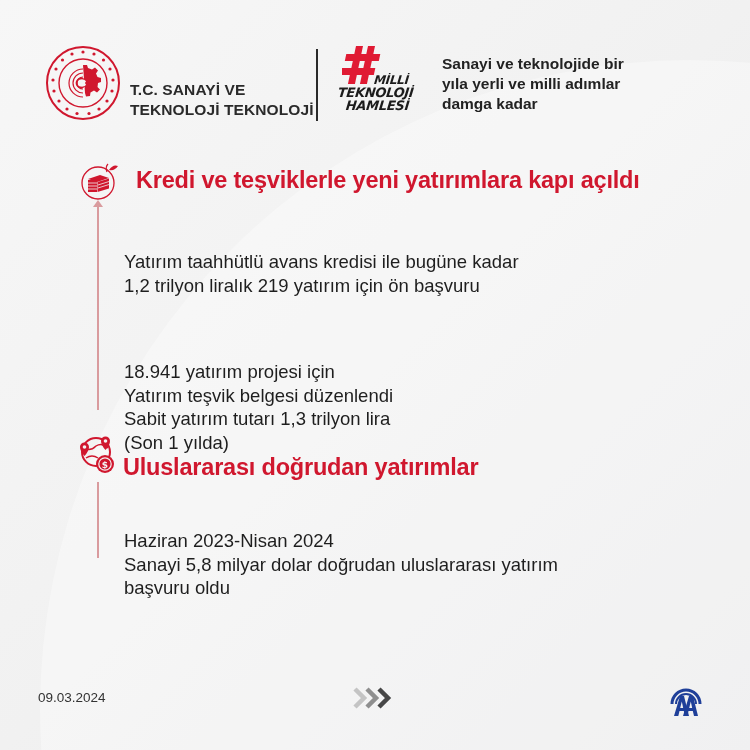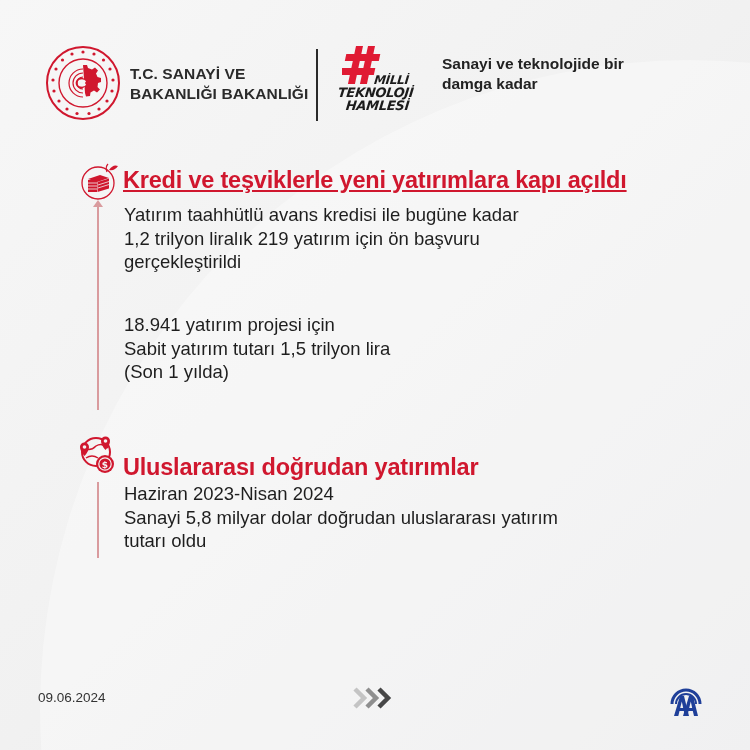--- a/index.html
+++ b/index.html
@@ -16,21 +16,21 @@
     width: 1300px; height: 1300px;
     border-radius: 50%;
     background: rgba(255,255,255,0.35);
     pointer-events: none;
   }
 
   
   .header { position: absolute; top: 0; left: 0; width: 750px; height: 150px; }
   .ministry-logo { position: absolute; left: 45px; top: 45px; width: 76px; height: 76px; }
   .ministry-name {
-    position: absolute; left: 130px; top: 64px;
+    position: absolute; left: 130px; top: 80px;
     font-family: "Liberation Sans", sans-serif; font-weight: bold;
     font-size: 15.5px; line-height: 20px; color: #2a2a2a; letter-spacing: 0.1px;
   }
   .ministry-name span { display: block; }
   .header-divider {
     position: absolute; left: 316px; top: 49px; width: 1.5px; height: 72px; background: #2a2a2a;
   }
   .mtk-logo { position: absolute; left: 338px; top: 48px; width: 100px; height: 72px; }
   .mtk-hash { position: absolute; left: 4px; top: -2px; width: 40px; height: 38px; }
   .mtk-text {
@@ -53,21 +53,21 @@
     position: absolute; width: 0; height: 0;
     border-left: 5px solid transparent; border-right: 5px solid transparent;
     border-bottom: 7px solid #d99b9e;
   }
   .section-icon { position: absolute; width: 44px; height: 44px; }
   .section-title {
     position: absolute; font-weight: bold; font-size: 23.5px; line-height: 28px; color: #d0172e;
     letter-spacing: -0.2px; white-space: nowrap;
   }
   .body-text {
-    position: absolute; font-size: 18.5px; line-height: 23.5px; color: #1e1e1e; white-space: nowrap;
+    position: absolute; font-size: 18.5px; line-height: 23.5px; color: #1e1e1e; white-space: nowrap; margin-top: 47px;
   }
   .body-text .line { display: block; height: 23.5px; }
   .body-text b { font-weight: normal; }
 
   
   .date { position: absolute; left: 38px; top: 690px; font-size: 13.5px; color: #333; }
   .chevrons { position: absolute; left: 352px; top: 685px; width: 46px; height: 26px; }
   .aa-logo { position: absolute; left: 668px; top: 682px; width: 36px; height: 36px; }
 </style>
 </head>
@@ -101,41 +101,42 @@
     <path d="M38 20 L42 20 L43 23 L47 24.5 L50 22.5 L53 25.5 L51 28.5 L52.5 32 L56 33 L56 37 L53 38 L52.5 42 L55 44.5 L52 47.5 L49 45.5 L45.5 47.5 L45 51 L41 51.5 L40 48 Z" fill="#d0172e"></path>
     <path d="M38 24 A14 14 0 0 0 38 52" fill="none" stroke="#d0172e" stroke-width="1.2"></path>
     <path d="M38 28 A10 10 0 0 0 38 48" fill="none" stroke="#d0172e" stroke-width="1.2"></path>
     <path d="M38 32 A6 6 0 0 0 38 44" fill="none" stroke="#d0172e" stroke-width="1.2"></path>
     <circle cx="36" cy="38" r="4.5" fill="none" stroke="#d0172e" stroke-width="1.8"></circle>
     <circle cx="37.5" cy="38" r="3.6" fill="#f4f4f4"></circle>
     <circle cx="41" cy="38" r="1" fill="#d0172e"></circle>
   </svg>
   <div class="ministry-name">
     <span>T.C. SANAYİ VE</span>
-    <span>BAKANLIĞI BAKANLIĞI</span>
+    <span>TEKNOLOJİ TEKNOLOJİ</span>
   </div>
 
   <div class="header-divider"></div>
 
   <div class="mtk-logo">
     <svg class="mtk-hash" viewBox="0 0 40 38">
       <g fill="#e01a33" transform="skewX(-12)">
         <rect x="14" y="0" width="7" height="38"></rect>
         <rect x="26" y="0" width="7" height="38"></rect>
         <rect x="6" y="8" width="34" height="7"></rect>
         <rect x="4" y="22" width="34" height="7"></rect>
       </g>
     </svg>
     <div class="mtk-text mtk-milli">MİLLİ</div>
     <div class="mtk-text mtk-teknoloji">TEKNOLOJİ</div>
     <div class="mtk-text mtk-hamlesi">HAMLESİ</div>
   </div>
 
   <div class="headline">
     <span>Sanayi ve teknolojide bir</span>
+    <span>yıla yerli ve milli adımlar</span>
     <span>damga kadar</span>
   </div>
 </div>
 
 <div>
   <svg class="section-icon" style="left:78px; top:160px;" viewBox="0 0 44 44">
     <circle cx="20" cy="23" r="16" fill="none" stroke="#d0172e" stroke-width="1.3"></circle>
     <g fill="#d0172e">
       <path d="M10 19 L22 15 L31 18 L19 22 Z"></path>
       <rect x="10" y="20" width="9" height="12"></rect>
@@ -147,31 +148,31 @@
         <line x1="10" y1="29" x2="19" y2="29"></line>
       <line x1="20" y1="25" x2="31" y2="21.5"></line>
         <line x1="20" y1="28" x2="31" y2="24.5"></line>
     </g>
     <path d="M31 10 Q35 4 40 6 Q37 11 31 10 Z" fill="#d0172e"></path>
     <path d="M29 12 Q27 7 30 4" fill="none" stroke="#d0172e" stroke-width="1.2"></path>
   </svg>
   <div class="timeline-line" style="left:97px; top:206px; height:204px;"></div>
   <div class="arrow-tip" style="left:93px; top:200px;"></div>
 
-  <div class="section-title" style="left:123px; top:166px;text-decoration:underline;">Kredi ve teşviklerle yeni yatırımlara kapı açıldı</div>
+  <div class="section-title" style="left:136px; top:166px;">Kredi ve teşviklerle yeni yatırımlara kapı açıldı</div>
 
   <div class="body-text" style="left:124px; top:203px;">
     <span class="line"><span>Yatırım taahhütlü avans kredisi ile bugüne kadar</span></span>
     <span class="line"><b>1,2 trilyon liralık</b><span> 219 yatırım için ön başvuru</span></span>
-    <span class="line"><span>gerçekleştirildi</span></span>
   </div>
 
   <div class="body-text" style="left:124px; top:313px;">
     <span class="line"><b>18.941 yatırım projesi için</b></span>
-    <span class="line"><span>Sabit yatırım tutarı </span><b>1,5 trilyon lira</b></span>
+    <span class="line"><span>Yatırım teşvik belgesi düzenlendi</span></span>
+    <span class="line"><span>Sabit yatırım tutarı </span><b>1,3 trilyon lira</b></span>
     <span class="line"><b>(Son 1 yılda)</b></span>
   </div>
 </div>
 
 <div>
   <svg class="section-icon" style="left:74px; top:432px;" viewBox="0 0 44 44">
     <circle cx="22" cy="20" r="14" fill="none" stroke="#d0172e" stroke-width="2"></circle>
     <path d="M10 16 Q16 20 22 14 Q28 10 34 16" fill="none" stroke="#d0172e" stroke-width="1.5"></path>
     <path d="M12 26 Q18 22 24 26" fill="none" stroke="#d0172e" stroke-width="1.5"></path>
     <path d="M6 15 A4.5 4.5 0 1 1 15 15 Q15 19 10.5 24 Q6 19 6 15 Z" fill="#d0172e"></path>
@@ -182,26 +183,26 @@
     <circle cx="31" cy="32" r="6.2" fill="none" stroke="#f3f3f3" stroke-width="1.2"></circle>
     <text x="31" y="35.5" text-anchor="middle" font-family="DejaVu Sans, sans-serif" font-size="9" font-weight="bold" fill="#f3f3f3">$</text>
   </svg>
   <div class="timeline-line" style="left:97px; top:482px; height:76px;"></div>
 
   <div class="section-title" style="left:123px; top:453px;">Uluslararası doğrudan yatırımlar</div>
 
   <div class="body-text" style="left:124px; top:482px;">
     <span class="line"><span>Haziran 2023-Nisan 2024</span></span>
     <span class="line"><span>Sanayi </span><b>5,8 milyar dolar</b><span> doğrudan uluslararası yatırım</span></span>
-    <span class="line"><span>tutarı oldu</span></span>
+    <span class="line"><span>başvuru oldu</span></span>
   </div>
 </div>
 
 <div>
-  <div class="date">09.06.2024</div>
+  <div class="date">09.03.2024</div>
 
   <svg class="chevrons" viewBox="0 0 46 26">
     <polyline points="3,4 12,13 3,22" fill="none" stroke="#c4c4c4" stroke-width="4.5" stroke-linejoin="miter"></polyline>
     <polyline points="15,4 24,13 15,22" fill="none" stroke="#8f8f8f" stroke-width="4.5" stroke-linejoin="miter"></polyline>
     <polyline points="27,4 36,13 27,22" fill="none" stroke="#474747" stroke-width="4.5" stroke-linejoin="miter"></polyline>
   </svg>
 
   <svg class="aa-logo" viewBox="0 0 36 36">
     <path d="M4 22 A14 14 0 0 1 32 22" fill="none" stroke="#1f3f99" stroke-width="3"></path>
     <path d="M8 22 A10 10 0 0 1 28 22" fill="none" stroke="#1f3f99" stroke-width="2"></path>

